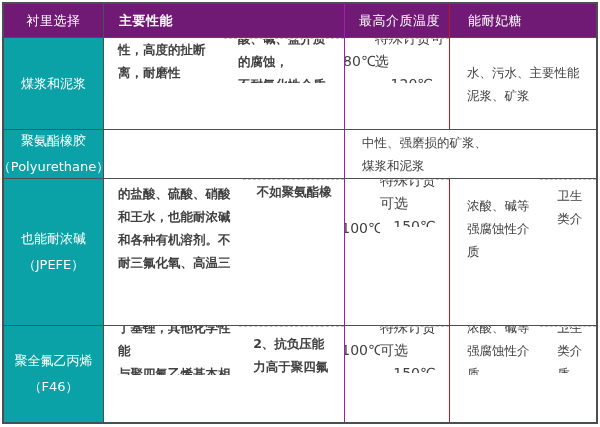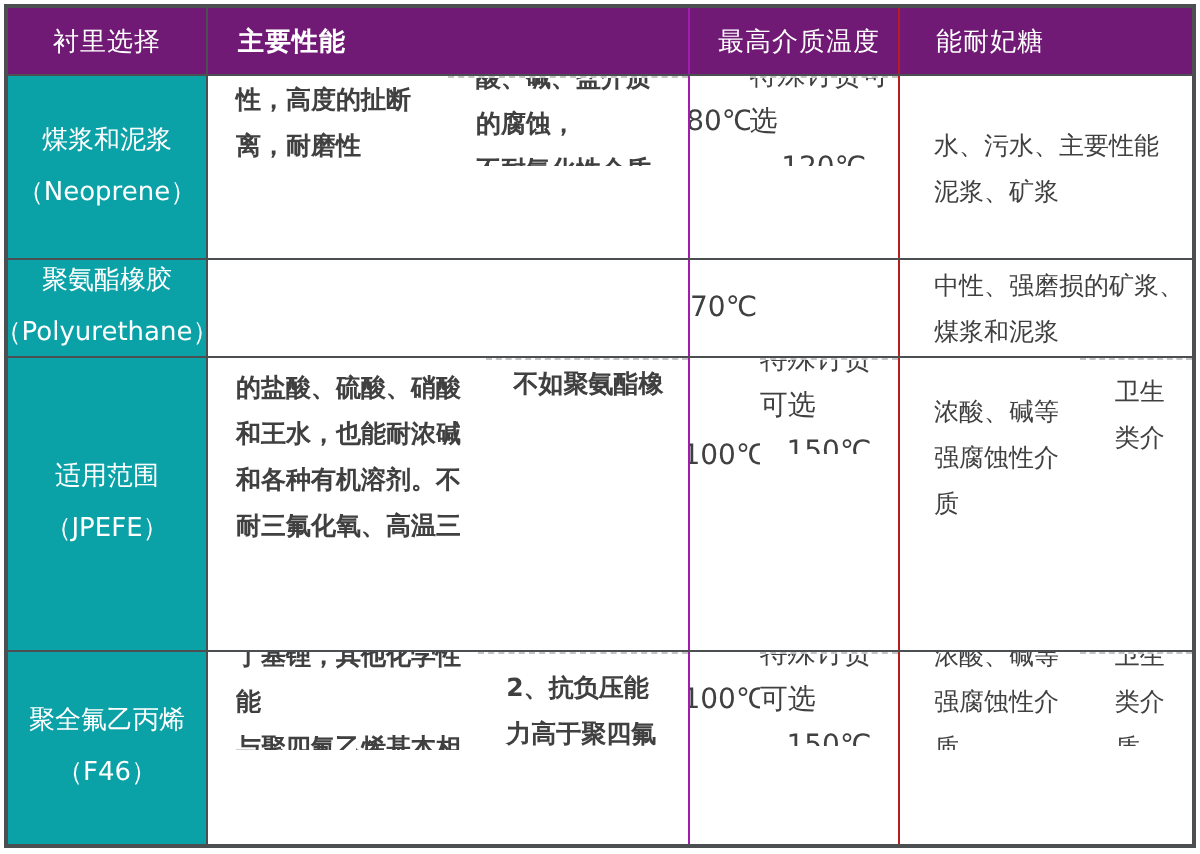--- a/index.html
+++ b/index.html
@@ -57,21 +57,20 @@
     <div class="row hrow">
       <div class="c1 hcell center">衬里选择</div>
       <div class="c2 hcell pad2">主要性能</div>
       <div class="c3 hcell pad3">最高介质温度</div>
       <div class="c4 hcell pad4">能耐妃糖</div>
     </div>
 
     <div class="row group" style="height:92px">
       <div class="c1 mat">
         <div>煤浆和泥浆</div>
-        <div>（Neoprene）</div>
       </div>
       <div class="c2 col">
         <div class="sub perf" style="height:46px">1、有极好的弹性，高度的扯断离，耐磨性
 能好</div>
         <div class="sub perf dash" style="height:45px">2、耐一般低浓度酸、碱、盐介质的腐蚀，
 不耐氧化性介质的腐蚀</div>
       </div>
       <div class="c3 col">
         <div class="sub temp" style="height:46px">
           <div>80℃</div>
@@ -87,34 +86,29 @@
       </div>
     </div>
 
     <div class="row group" style="height:49px">
       <div class="c1 mat">
         <div>聚氨酯橡胶</div>
         <div>（Polyurethane）</div>
       </div>
       <div class="c2 col">
       </div>
-      <div class="c3 col">
-        <div class="sub temp" style="height:48px">
-          <div>70℃</div>
-        </div>
-      </div>
       <div class="c4 col">
         <div class="sub scope" style="height:48px">中性、强磨损的矿浆、
 煤浆和泥浆</div>
       </div>
     </div>
 
     <div class="row group" style="height:147px">
       <div class="c1 mat">
-        <div>适用范围</div>
+        <div>也能耐浓碱</div>
         <div>（JPEFE）</div>
       </div>
       <div class="c2 col">
         <div class="sub perf" style="height:98px">1、几乎可以抵抗所有化学介质，能耐妃糖
 的盐酸、硫酸、硝酸和王水，也能耐浓碱
 和各种有机溶剂。不耐三氟化氧、高温三
 氟化氧、高流速沸氟、液氧、臭氧的腐蚀</div>
         <div class="sub perf dash" style="height:24px">2、耐磨性能不如聚氨酯橡胶</div>
       </div>
       <div class="c3 col">

